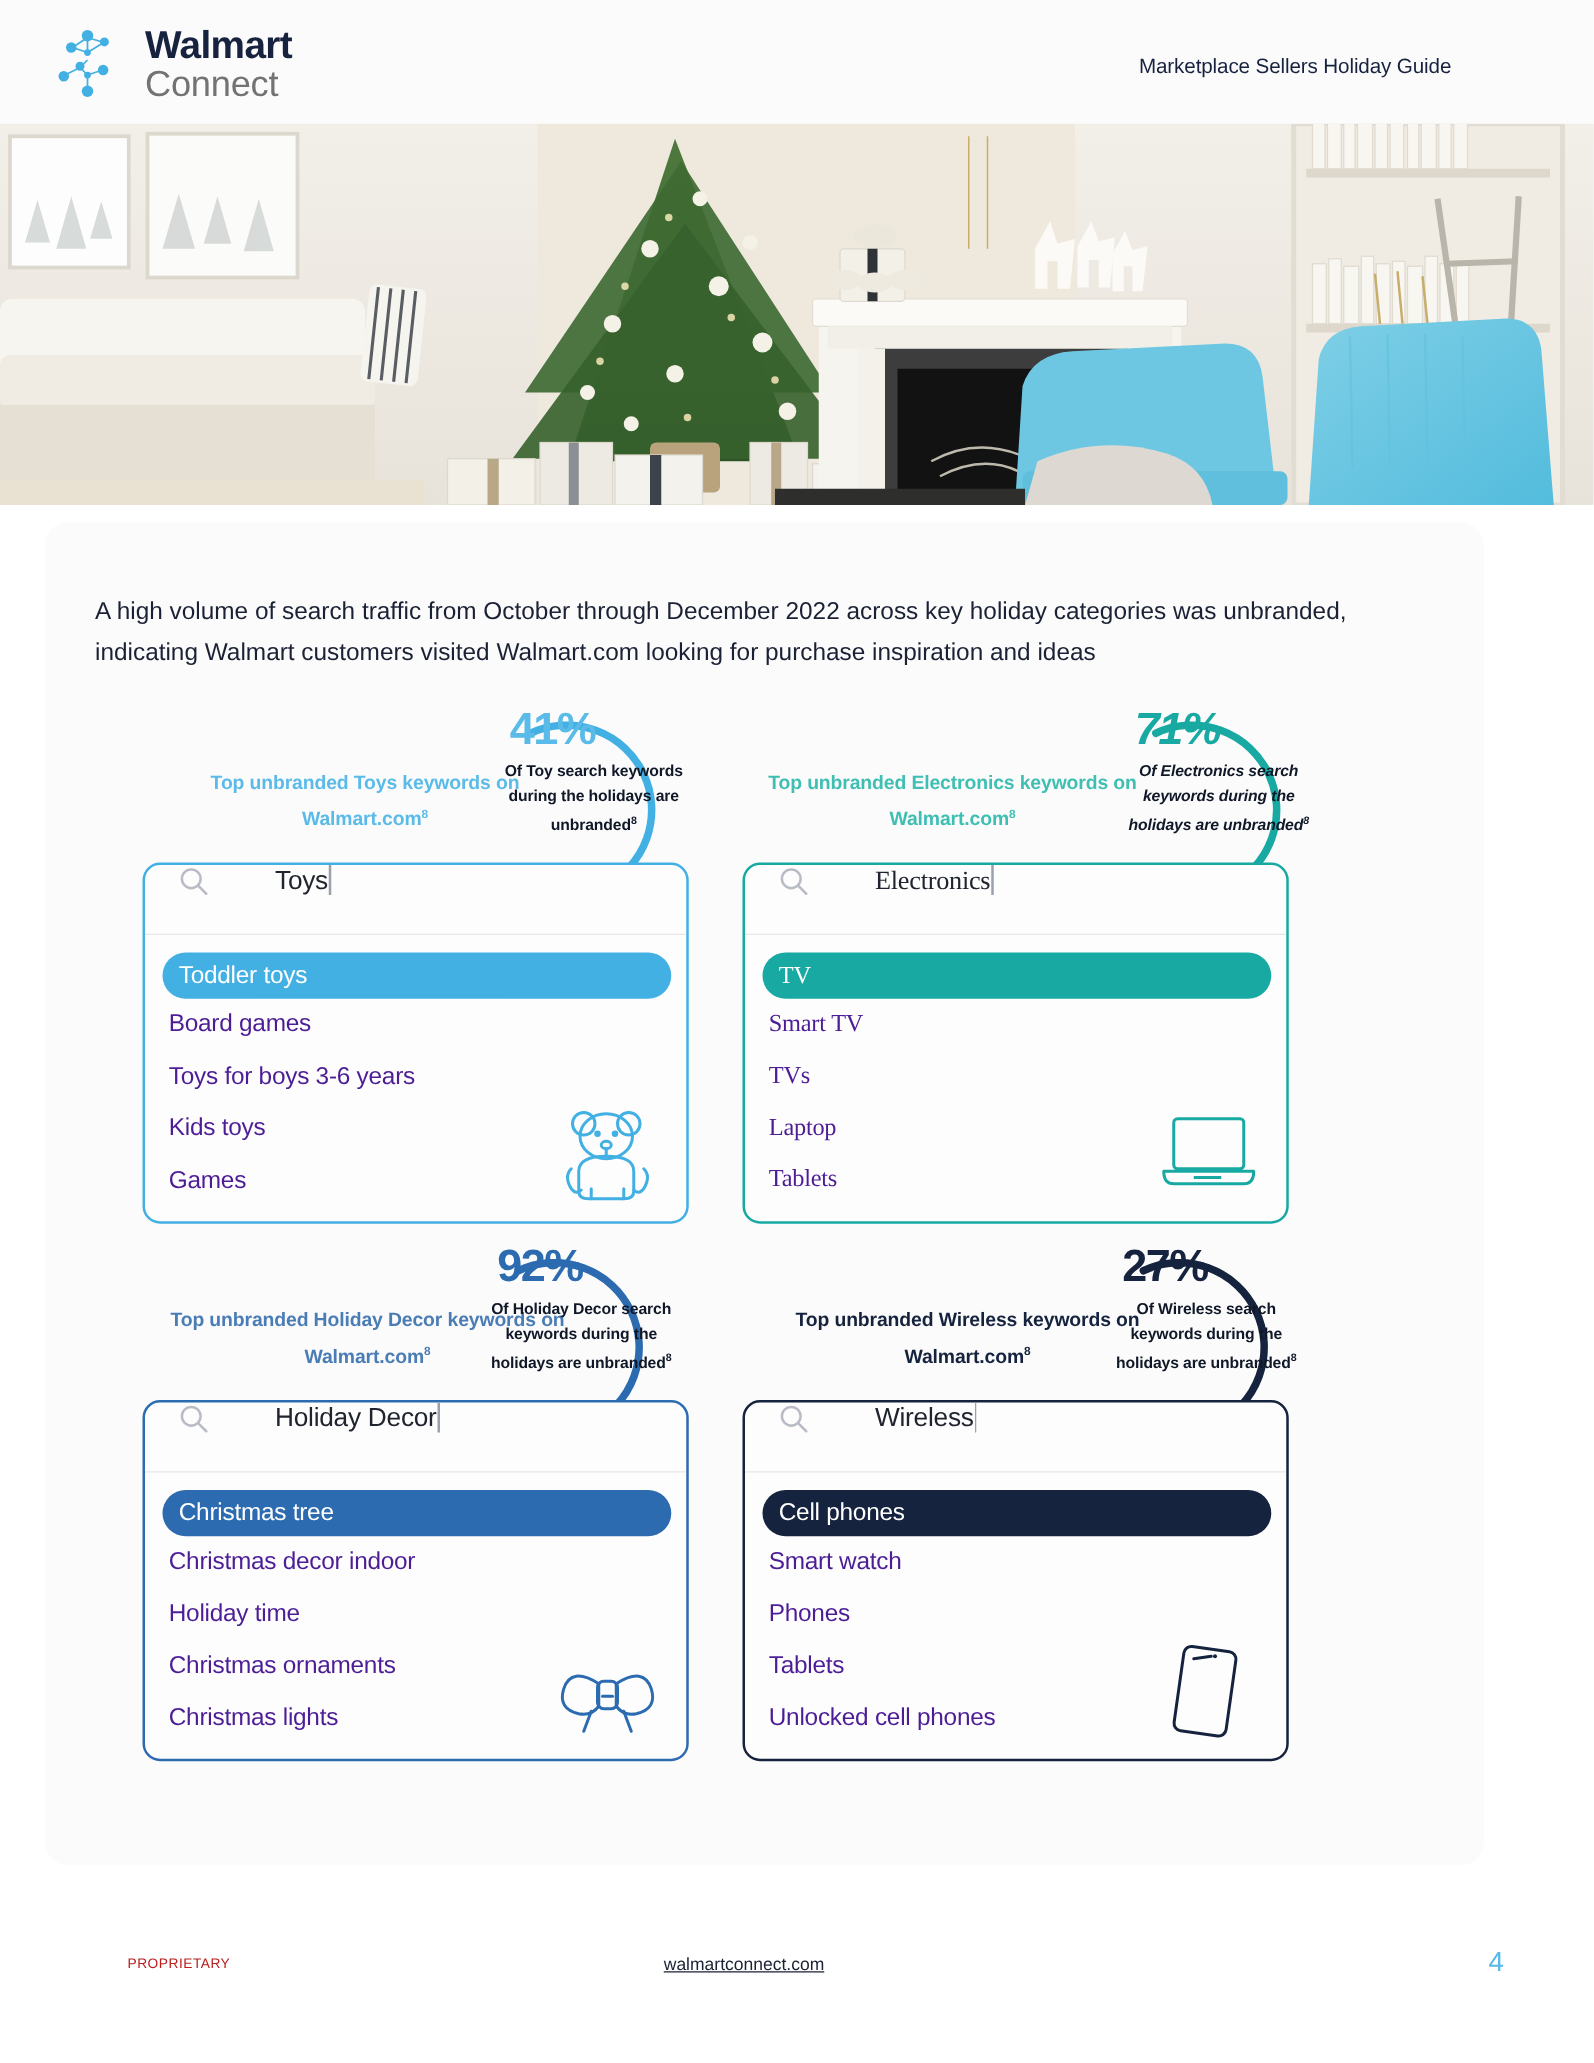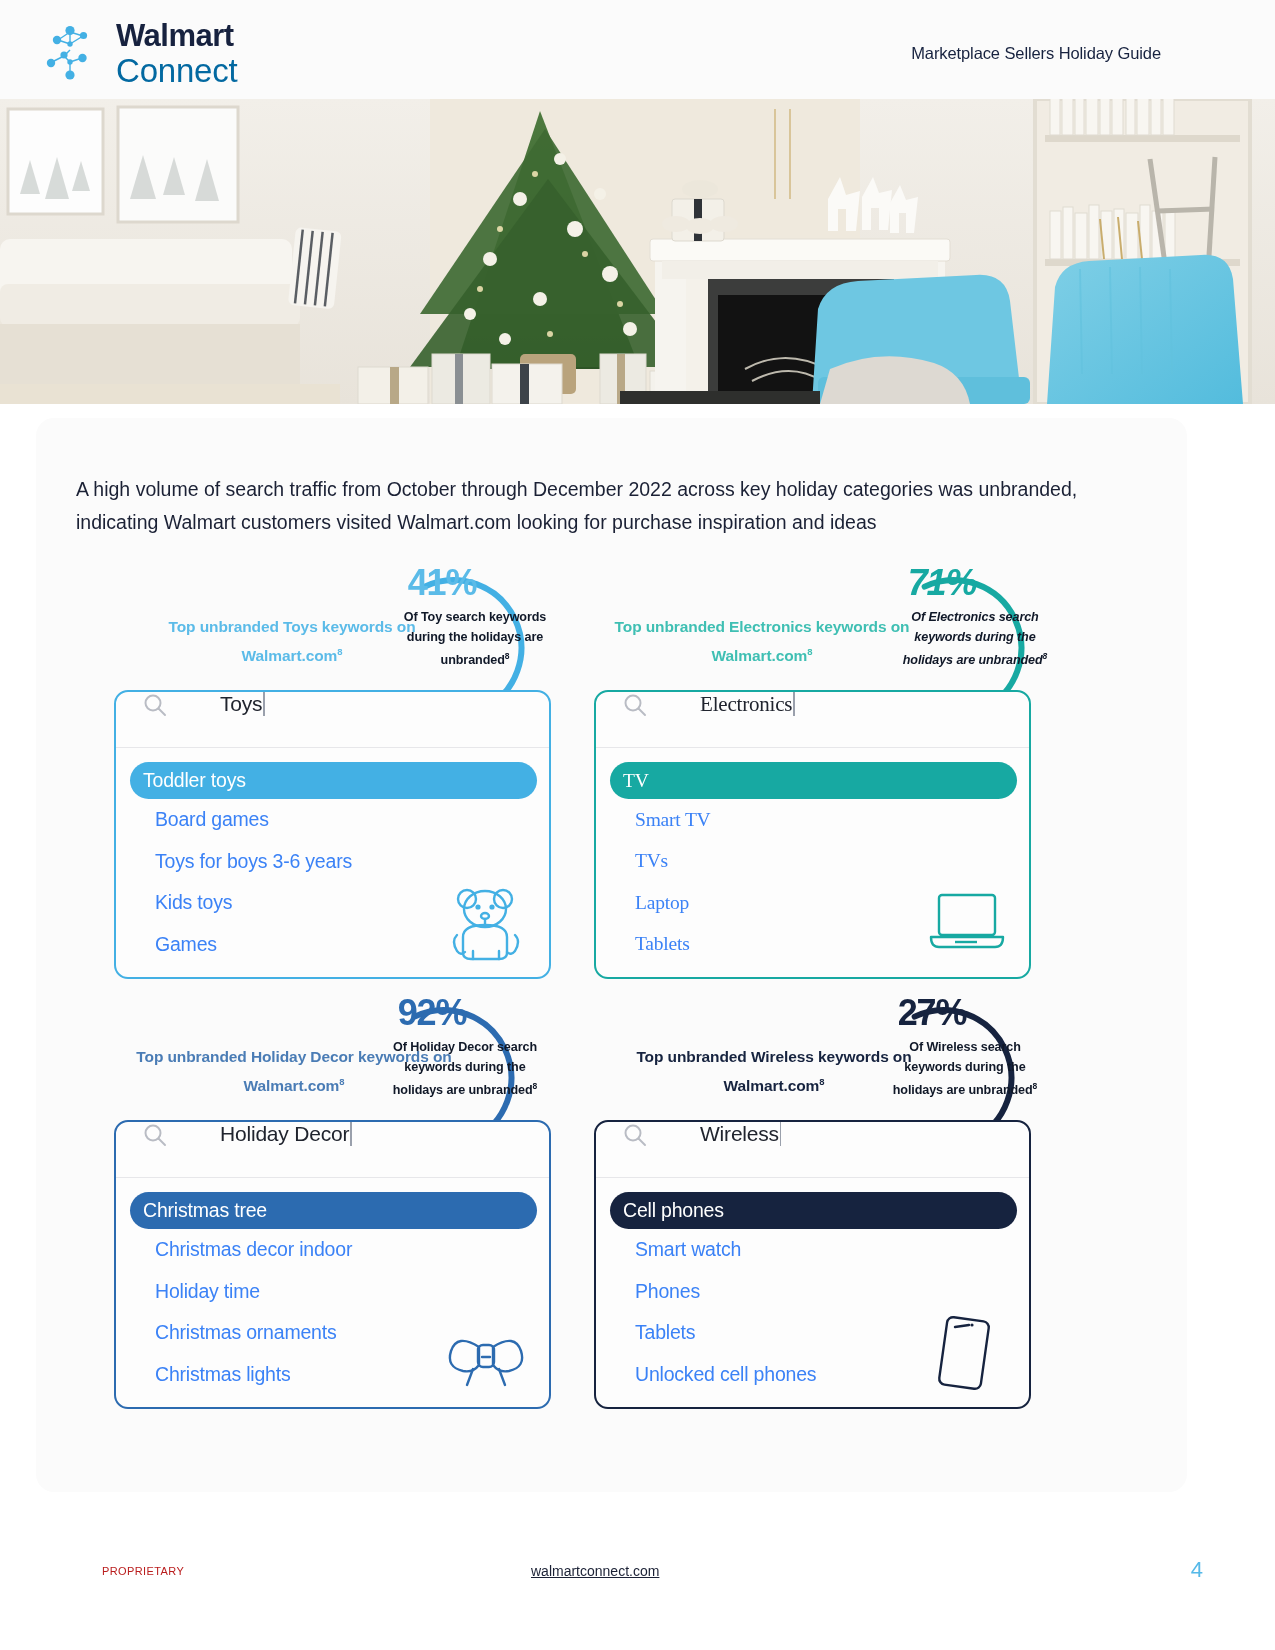--- a/index.html
+++ b/index.html
@@ -18,21 +18,21 @@
     display: flex; align-items: center;
   }
   .logo-wrap { position: absolute; left: 42px; top: 18px; display: flex; align-items: center; }
   .logo-mark { width: 64px; height: 62px; margin-right: 10px; }
   .logo-text { line-height: 1; padding-top: 2px; }
   .logo-walmart {
     font-size: 31px; font-weight: 700; color: #17223f; letter-spacing: -0.5px;
     display:block; line-height: 1.05;
   }
   .logo-connect {
-    font-size: 33px; font-weight: 400; color: #0369a1; letter-spacing: -0.2px;
+    font-size: 29px; font-weight: 400; color: #737373; letter-spacing: -0.2px;
     display:block; line-height: 1.1;
   }
   .header-title {
     position: absolute; right: 114px; top: 44px;
     font-size: 16.5px; font-weight: 400; color: #17223f; letter-spacing: -0.1px;
   }
 
   
   .hero {
     position: absolute; top: 99px; left: 0; width: 1275px; height: 305px;
@@ -110,21 +110,21 @@
     font-size: 21px; color: #20242e; letter-spacing: -0.2px;
     position: relative; display: inline-block;
   }
   .caret {
     display:inline-block; width: 1.5px; height: 24px; background: #9aa0ac;
     vertical-align: -5px; margin-left: 1px;
   }
   .suglist { position: relative; padding: 14px 0 0 0; }
   .sug {
     height: 41.5px; display: flex; align-items: center;
-    padding-left: 39px; font-size: 19.5px; color: #3b82f6; letter-spacing: -0.2px;
+    padding-left: 19px; font-size: 19.5px; color: #4c1d95; letter-spacing: -0.2px;
   }
   .sug.sel {
     color: #ffffff; border-radius: 22px; margin: 0 12px 0 14px;
     padding-left: 13px; height: 37px;
   }
   .deco { position: absolute; right: 22px; bottom: 14px; width: 82px; height: 82px; }
   .deco svg { width: 100%; height: 100%; }
 
   
   .footer { position: absolute; left: 0; top: 1557px; width: 1275px; height: 40px; }

